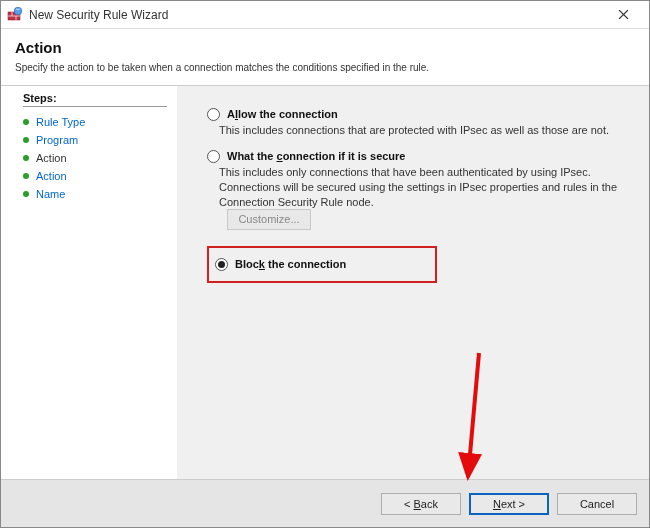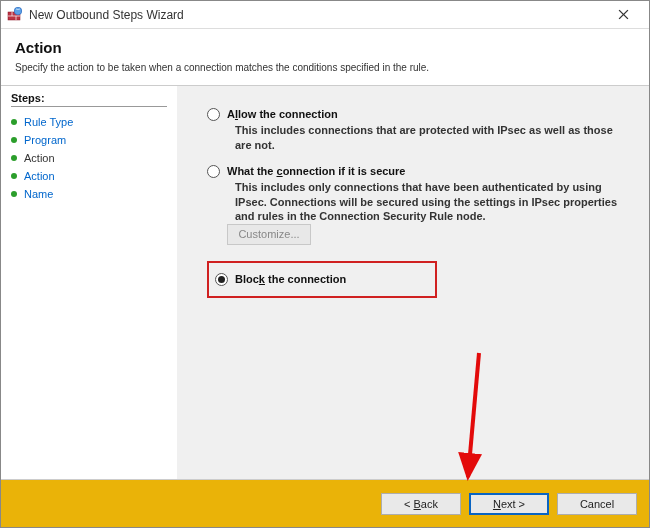--- a/index.html
+++ b/index.html
@@ -63,21 +63,21 @@
   }
   .body {
     display: flex;
     flex: 1;
     border-top: 1px solid #ccc;
     min-height: 0;
   }
   .sidebar {
     width: 176px;
     background: #fff;
-    padding: 6px 10px 6px 10px;
+    padding: 6px 10px 6px 22px;
     border-right: 0;
   }
   .steps-title {
     font-size: 11px;
     font-weight: bold;
     color: #111;
     padding-bottom: 2px;
     border-bottom: 1px solid #999;
     margin-bottom: 6px;
   }
@@ -135,26 +135,25 @@
     width: 7px; height: 7px;
     background: #222;
     border-radius: 50%;
   }
   .opt-title {
     font-weight: bold;
     font-size: 11px;
     color: #111;
   }
   .opt-desc {
-    margin-left: 28px;
+    margin-left: 12px;
     font-size: 11px;
     color: #333;
     margin-top: 2px;
     line-height: 1.35;
-    font-weight: bold;
   }
   .opt-title u { text-decoration: underline; }
   .customize-btn {
     margin-left: 20px;
     width: 84px;
     height: 21px;
     font-size: 11px;
     color: #888;
     background: #e8e8e8;
     border: 1px solid #c8c8c8;
@@ -163,21 +162,21 @@
   }
   .highlight-box {
     border: 2px solid #d02020;
     padding: 10px 10px 10px 6px;
     margin-top: 4px;
     display: inline-block;
     width: 230px;
   }
   .footer {
     height: 48px;
-    background: #eab308;
+    background: #e5e5e5;
     border-top: 1px solid #ccc;
     display: flex;
     align-items: center;
     justify-content: flex-end;
     padding-right: 12px;
     gap: 8px;
   }
   .btn {
     width: 80px;
     height: 22px;
@@ -211,21 +210,21 @@
       <svg width="16" height="16" viewBox="0 0 16 16">
         <rect x="1" y="5" width="12" height="8" fill="#b34" stroke="#812" stroke-width="0.5"></rect>
         <line x1="1" y1="9" x2="13" y2="9" stroke="#fff" stroke-width="0.7"></line>
         <line x1="5" y1="5" x2="5" y2="9" stroke="#fff" stroke-width="0.7"></line>
         <line x1="9" y1="9" x2="9" y2="13" stroke="#fff" stroke-width="0.7"></line>
         <circle cx="11" cy="4" r="4" fill="#3a78c8"></circle>
         <circle cx="11" cy="4" r="3.2" fill="#5aa0e8"></circle>
         <path d="M9 2 Q11 3 13 2" stroke="#fff" stroke-width="0.6" fill="none"></path>
       </svg>
     </span>
-    <span class="title">New Outbound Steps Wizard</span>
+    <span class="title">New Security Rule Wizard</span>
     <div class="close">
       <svg width="11" height="11" viewBox="0 0 10 10">
         <line x1="1" y1="1" x2="9" y2="9" stroke="#333" stroke-width="1.2"></line>
         <line x1="9" y1="1" x2="1" y2="9" stroke="#333" stroke-width="1.2"></line>
       </svg>
     </div>
   </div>
 
   <div class="header-block">
     <div class="header-title">Action</div>

